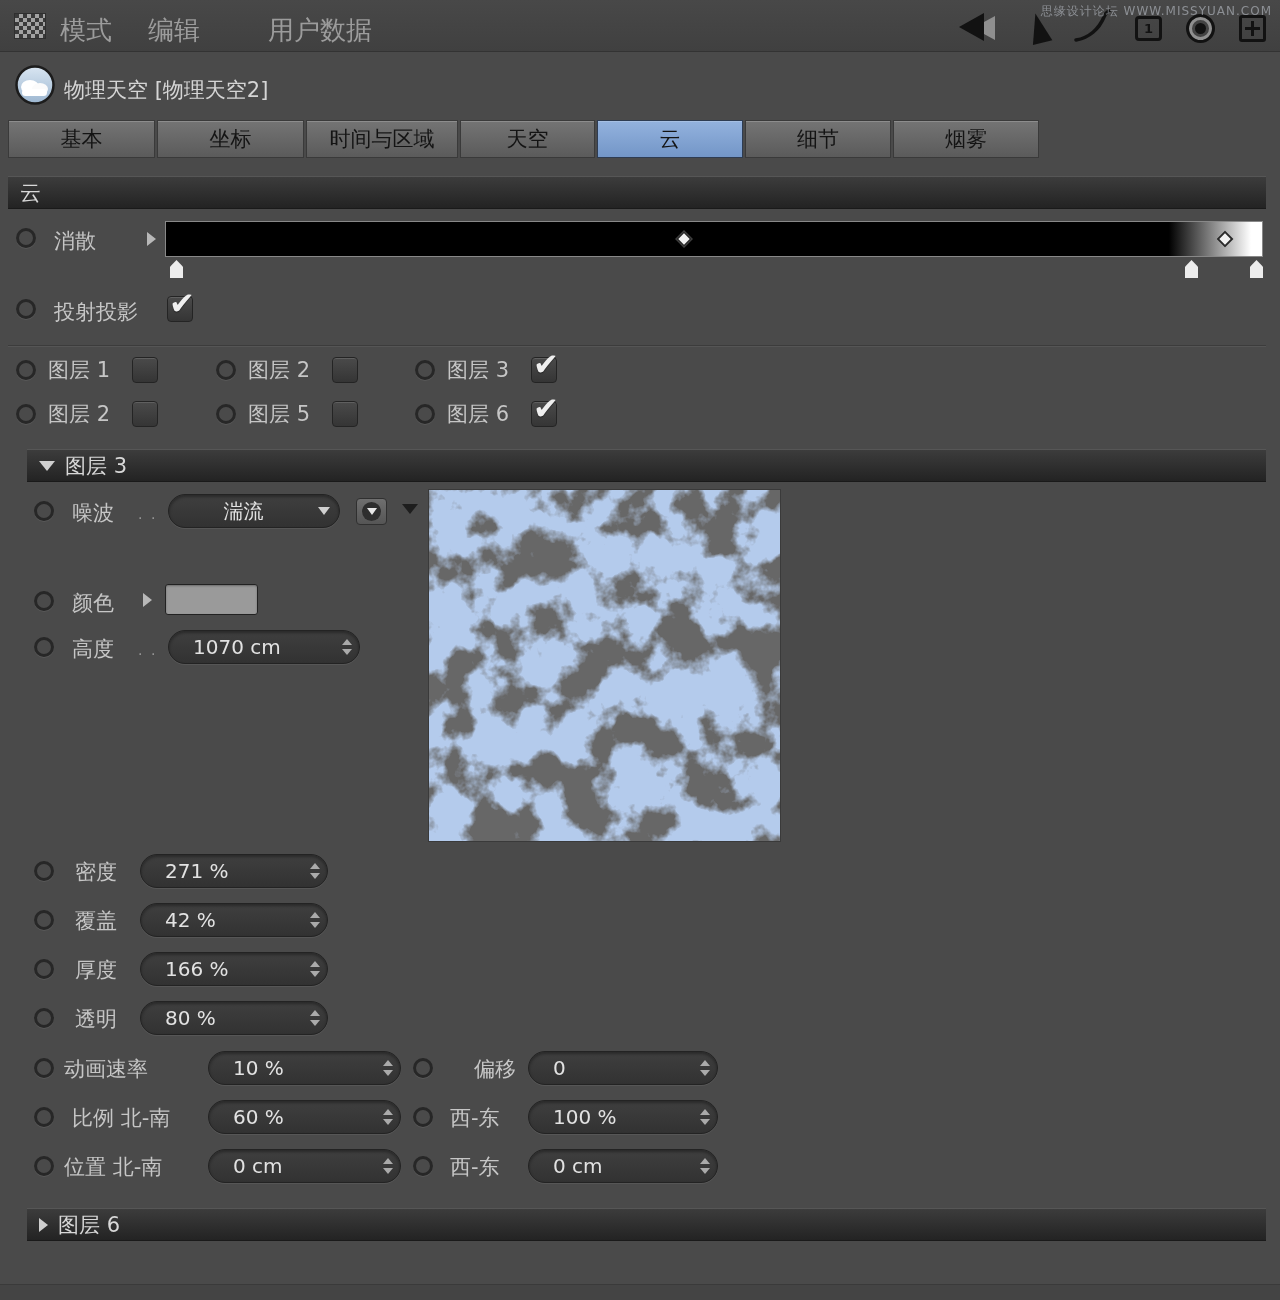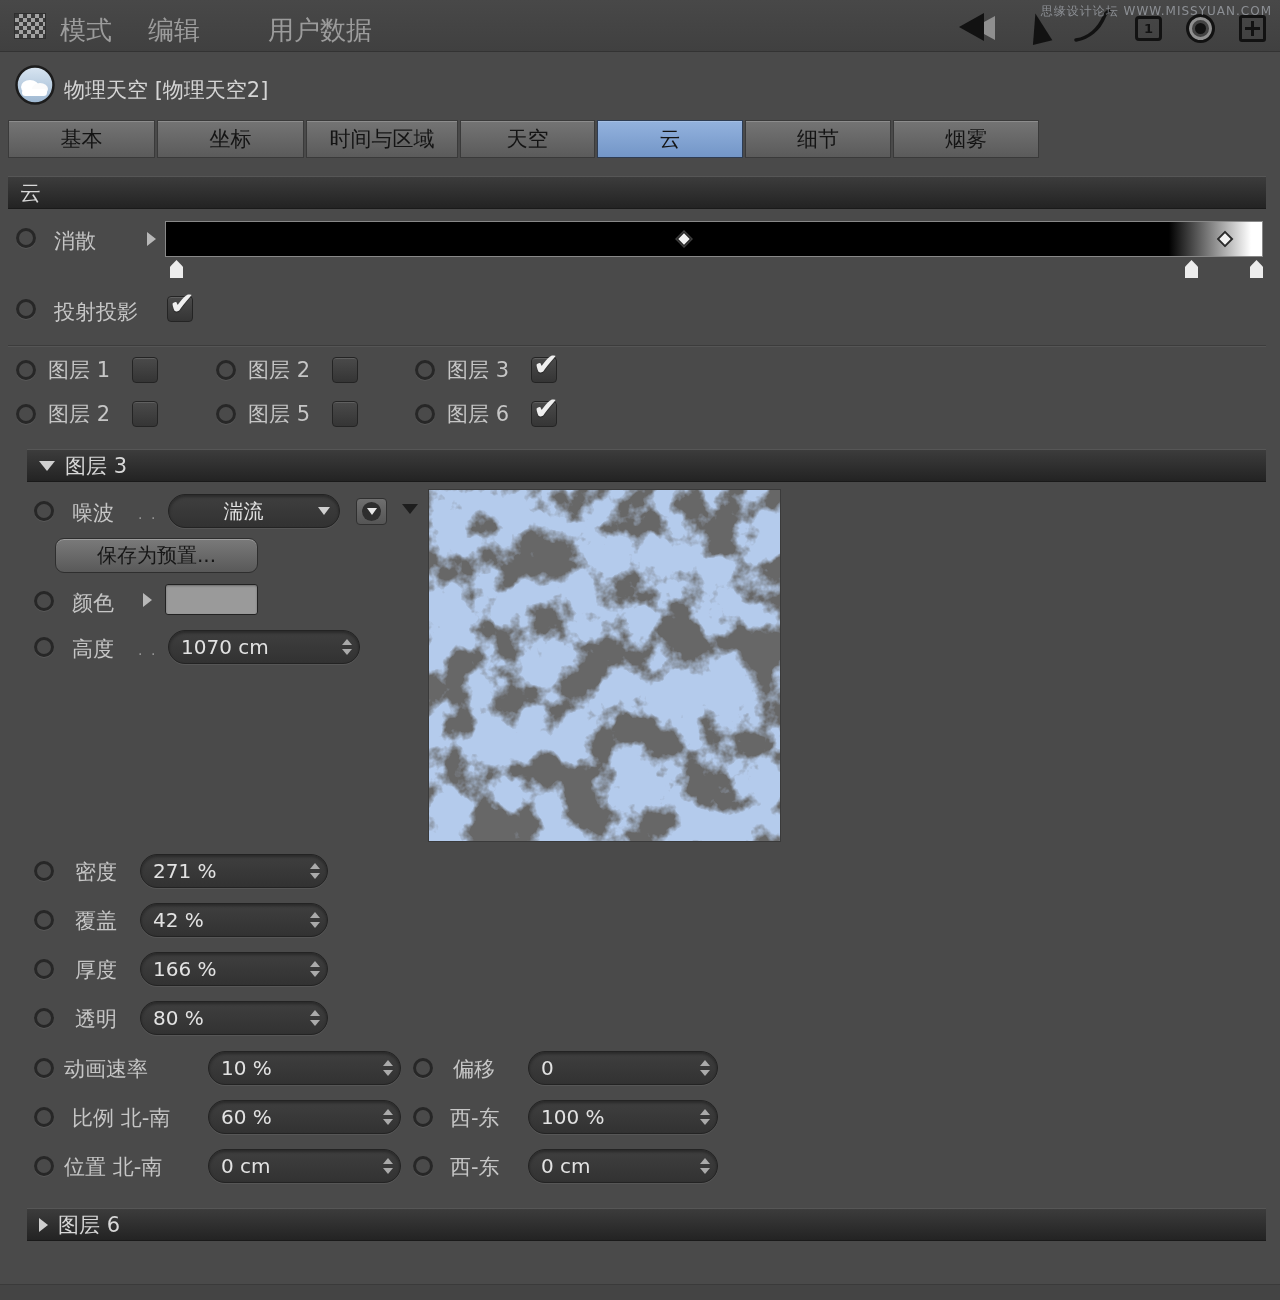--- a/index.html
+++ b/index.html
@@ -60,21 +60,21 @@
 
   .tri-right { width:0; height:0; border-top:7px solid transparent; border-bottom:7px solid transparent;
                border-left:9px solid #b8b8b8; }
   .tri-down  { width:0; height:0; border-left:8px solid transparent; border-right:8px solid transparent;
                border-top:10px solid #cfcfcf; }
   .tri-down.dark { border-top-color:#1e1e1e; }
 
   .field { position:absolute; display:flex; align-items:center; height:34px;
            background:linear-gradient(#3f3f3f,#323232); border:1px solid #232323; border-radius:17px;
            box-shadow:inset 0 2px 3px rgba(0,0,0,.35), 0 1px 0 rgba(255,255,255,.07); }
-  .field .val { flex:1; font-size:20px; color:#e2e2e2; padding-left:12px; white-space:nowrap; }
+  .field .val { flex:1; font-size:20px; color:#e2e2e2; padding-left:24px; white-space:nowrap; }
   .stepper { width:20px; display:flex; flex-direction:column; align-items:center; padding-right:5px; cursor:pointer; }
   .st-up { width:0; height:0; border-left:5px solid transparent; border-right:5px solid transparent;
            border-bottom:6px solid #aaa; margin-bottom:4px; }
   .st-dn { width:0; height:0; border-left:5px solid transparent; border-right:5px solid transparent;
            border-top:6px solid #aaa; }
 
   .dropdown .val { text-align:center; padding-left:0; }
   .dd-arrow { width:0; height:0; border-left:6px solid transparent; border-right:6px solid transparent;
               border-top:8px solid #d0d0d0; margin-right:9px; }
 
@@ -245,21 +245,20 @@
     <span class="val">湍流</span>
     <span class="dd-arrow"></span>
   </div>
   <div class="mini-btn" style="left:356px; top:498px;">
     <span class="circ">
         <i></i>
       </span>
   </div>
   <span class="tri-down dark abs" style="left:402px; top:504px;"></span>
 
-  <div class="btn" style="left:55px; top:538px; width:203px; height:35px;">保存为预置...</div>
 
   <span class="dot" style="left:34px; top:591px;"></span>
   <span class="lbl" style="left:72px; top:589px;">颜色</span>
   <span class="tri-right abs" style="left:143px; top:593px;"></span>
   <div class="swatch" style="left:165px; top:584px; width:93px; height:31px;"></div>
 
   <span class="dot" style="left:34px; top:637px;"></span>
   <span class="lbl" style="left:72px; top:635px;">高度</span>
   <span class="dots" style="left:138px; top:642px;">. .</span>
   <div class="field" style="left:168px; top:630px; width:192px;">
@@ -327,21 +326,21 @@
   <span class="dot" style="left:34px; top:1058px;"></span>
   <span class="lbl" style="left:64px; top:1055px;">动画速率</span>
   <div class="field" style="left:208px; top:1051px; width:193px;">
     <span class="val">10 %</span>
     <span class="stepper">
         <i class="st-up"></i>
         <i class="st-dn"></i>
       </span>
   </div>
   <span class="dot" style="left:413px; top:1058px;"></span>
-  <span class="lbl" style="left:453px; top:1055px;text-align:right;">偏移</span>
+  <span class="lbl" style="left:474px; top:1055px;text-align:right;">偏移</span>
   <div class="field" style="left:528px; top:1051px; width:190px;">
     <span class="val">0</span>
     <span class="stepper">
         <i class="st-up"></i>
         <i class="st-dn"></i>
       </span>
   </div>
 
   <span class="dot" style="left:34px; top:1107px;"></span>
   <span class="lbl" style="left:64px; top:1104px;margin-left:8px;">比例 北-南</span>

